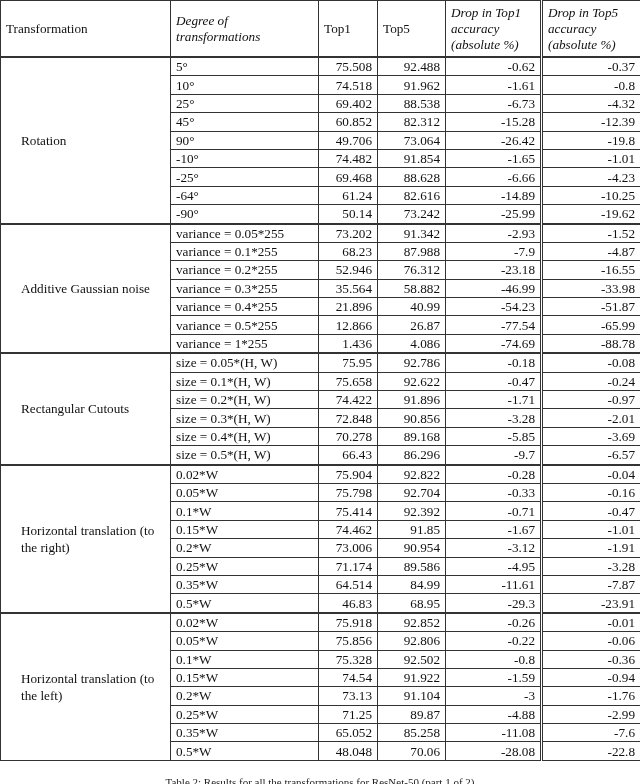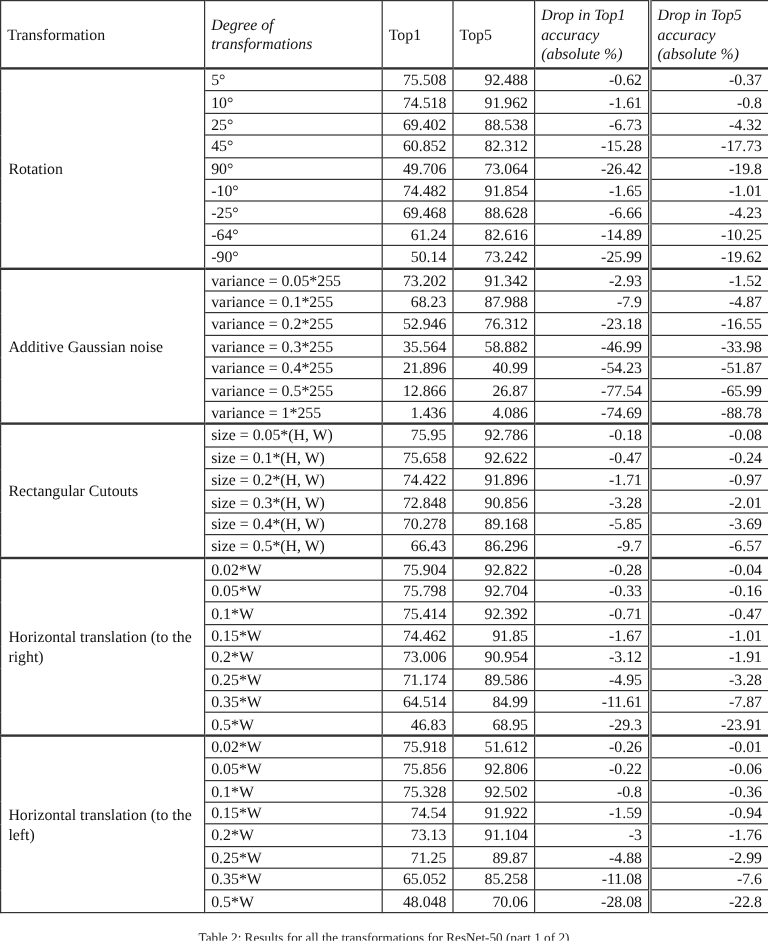--- a/index.html
+++ b/index.html
@@ -7,21 +7,21 @@
          font-family: "Liberation Serif", "DejaVu Serif", serif; color: #111; }
   table { position: absolute; left: 0; top: 0; width: 640px; border-collapse: collapse;
           table-layout: fixed; font-size: 13.2px; line-height: 15px; }
   col.c0 { width: 170px; } col.c1 { width: 148px; } col.c2 { width: 59px; }
   col.c3 { width: 68px; } col.c4 { width: 96px; } col.c5 { width: 99px; }
   th, td { border: 1px solid #333; padding: 0 5px; vertical-align: middle; white-space: nowrap; }
   thead th { font-weight: normal; text-align: left; height: 55px; vertical-align: middle; }
   thead th.wrap { white-space: normal; line-height: 16px; font-style: italic; }
   tbody td { height: 17.4px; padding-top: 0; padding-bottom: 0; }
   td.num { text-align: right; }
-  td.group { white-space: normal; line-height: 17px; padding-left: 6px; }
+  td.group { white-space: normal; line-height: 17px; padding-left: 20px; }
   td.deg { padding-left: 5px; }
   th.dbl, td.dbl { border-left: 3px double #333; }
   tr.gstart td { border-top: 2px solid #333; }
   table { border: 1.5px solid #333; }
   .caption { position: absolute; left: 0; width: 640px; top: 776px; text-align: center;
              font-size: 11px; color: #222; }
 </style>
 </head>
 <body>
 
@@ -65,21 +65,21 @@
         <td class="num">69.402</td>
         <td class="num">88.538</td>
         <td class="num">-6.73</td>
         <td class="num dbl">-4.32</td>
       </tr>
       <tr>
         <td class="deg">45°</td>
         <td class="num">60.852</td>
         <td class="num">82.312</td>
         <td class="num">-15.28</td>
-        <td class="num dbl">-17.73</td>
+        <td class="num dbl">-12.39</td>
       </tr>
       <tr>
         <td class="deg">90°</td>
         <td class="num">49.706</td>
         <td class="num">73.064</td>
         <td class="num">-26.42</td>
         <td class="num dbl">-19.8</td>
       </tr>
       <tr>
         <td class="deg">-10°</td>
@@ -256,21 +256,21 @@
         <td class="deg">0.5*W</td>
         <td class="num">46.83</td>
         <td class="num">68.95</td>
         <td class="num">-29.3</td>
         <td class="num dbl">-23.91</td>
       </tr>
       <tr class="gstart">
         <td class="group" rowspan="8">Horizontal translation (to the left)</td>
         <td class="deg">0.02*W</td>
         <td class="num">75.918</td>
-        <td class="num">51.612</td>
+        <td class="num">92.852</td>
         <td class="num">-0.26</td>
         <td class="num dbl">-0.01</td>
       </tr>
       <tr>
         <td class="deg">0.05*W</td>
         <td class="num">75.856</td>
         <td class="num">92.806</td>
         <td class="num">-0.22</td>
         <td class="num dbl">-0.06</td>
       </tr>

